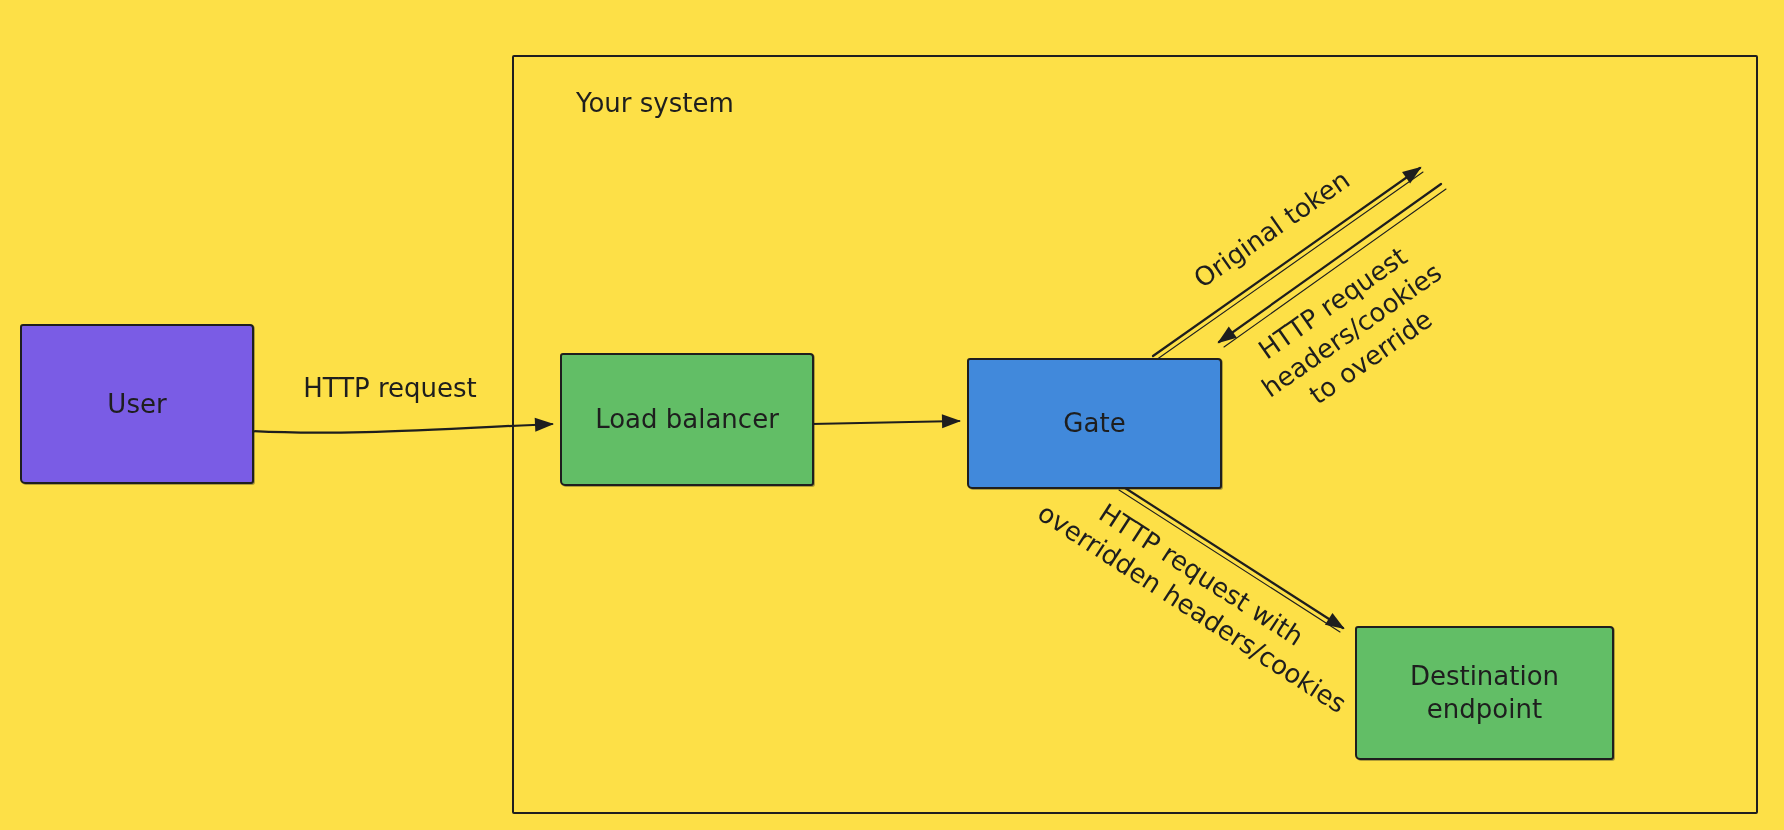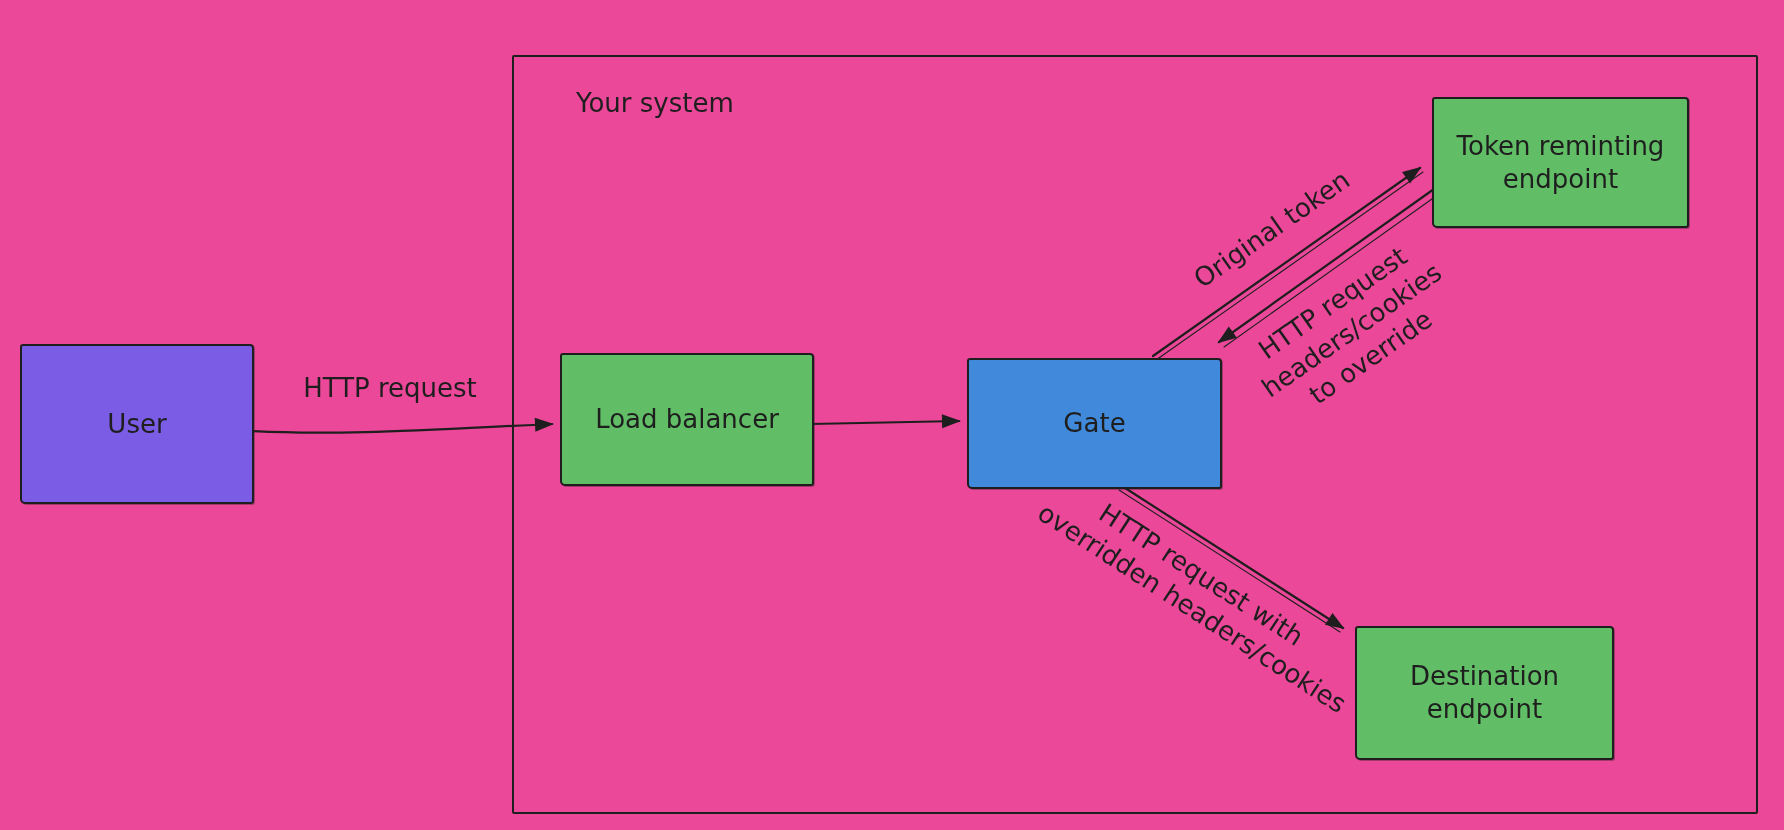--- a/index.html
+++ b/index.html
@@ -4,21 +4,21 @@
 <style>
   html, body {
     margin: 0;
     padding: 0;
     background: #f2f2f4;
   }
   .canvas {
     position: relative;
     width: 1784px;
     height: 830px;
-    background: #ec4899;
+    background: #fde047;
     font-family: "DejaVu Sans", sans-serif;
     color: #1e1e1e;
     overflow: hidden;
   }
   .container-box {
     position: absolute;
     left: 512px;
     top: 55px;
     width: 1242px;
     height: 755px;
@@ -41,21 +41,21 @@
     box-shadow: 1px 1px 0 rgba(30,30,30,0.35);
     display: flex;
     align-items: center;
     justify-content: center;
     text-align: center;
   }
   .node-label {
     font-size: 26px;
     line-height: 33px;
   }
-  .node-user          { left: 20px;   top: 344px; width: 230px; height: 156px; text-align: center; }
+  .node-user          { left: 20px;   top: 324px; width: 230px; height: 156px; text-align: center; }
   .node-lb            { left: 560px;  top: 353px; width: 250px; height: 129px; text-align: center; }
   .node-gate          { left: 967px;  top: 358px; width: 251px; height: 127px; }
   .node-token         { left: 1432px; top: 97px;  width: 253px; height: 127px; }
   .node-dest          { left: 1355px; top: 626px; width: 255px; height: 130px; }
   .node-token .node-label { max-width: 215px; }
   .node-dest  .node-label { max-width: 180px; }
 
   .edge-label {
     position: absolute;
     font-size: 26px;
@@ -126,23 +126,20 @@
   </div>
 
   <div class="node node-lb" style="background: rgb(98, 190, 102);">
     <span class="node-label">Load balancer</span>
   </div>
 
   <div class="node node-gate" style="background: rgb(65, 137, 219); justify-content: center;">
     <span class="node-label">Gate</span>
   </div>
 
-  <div class="node node-token" style="background: rgb(98, 190, 102);">
-    <span class="node-label">Token reminting endpoint</span>
-  </div>
 
   <div class="node node-dest" style="background: rgb(98, 190, 102);">
     <span class="node-label">Destination endpoint</span>
   </div>
 
   <div class="edge-label lbl-http1">HTTP request</div>
 
 
   <div class="edge-label lbl-origtoken">Original token</div>
 

